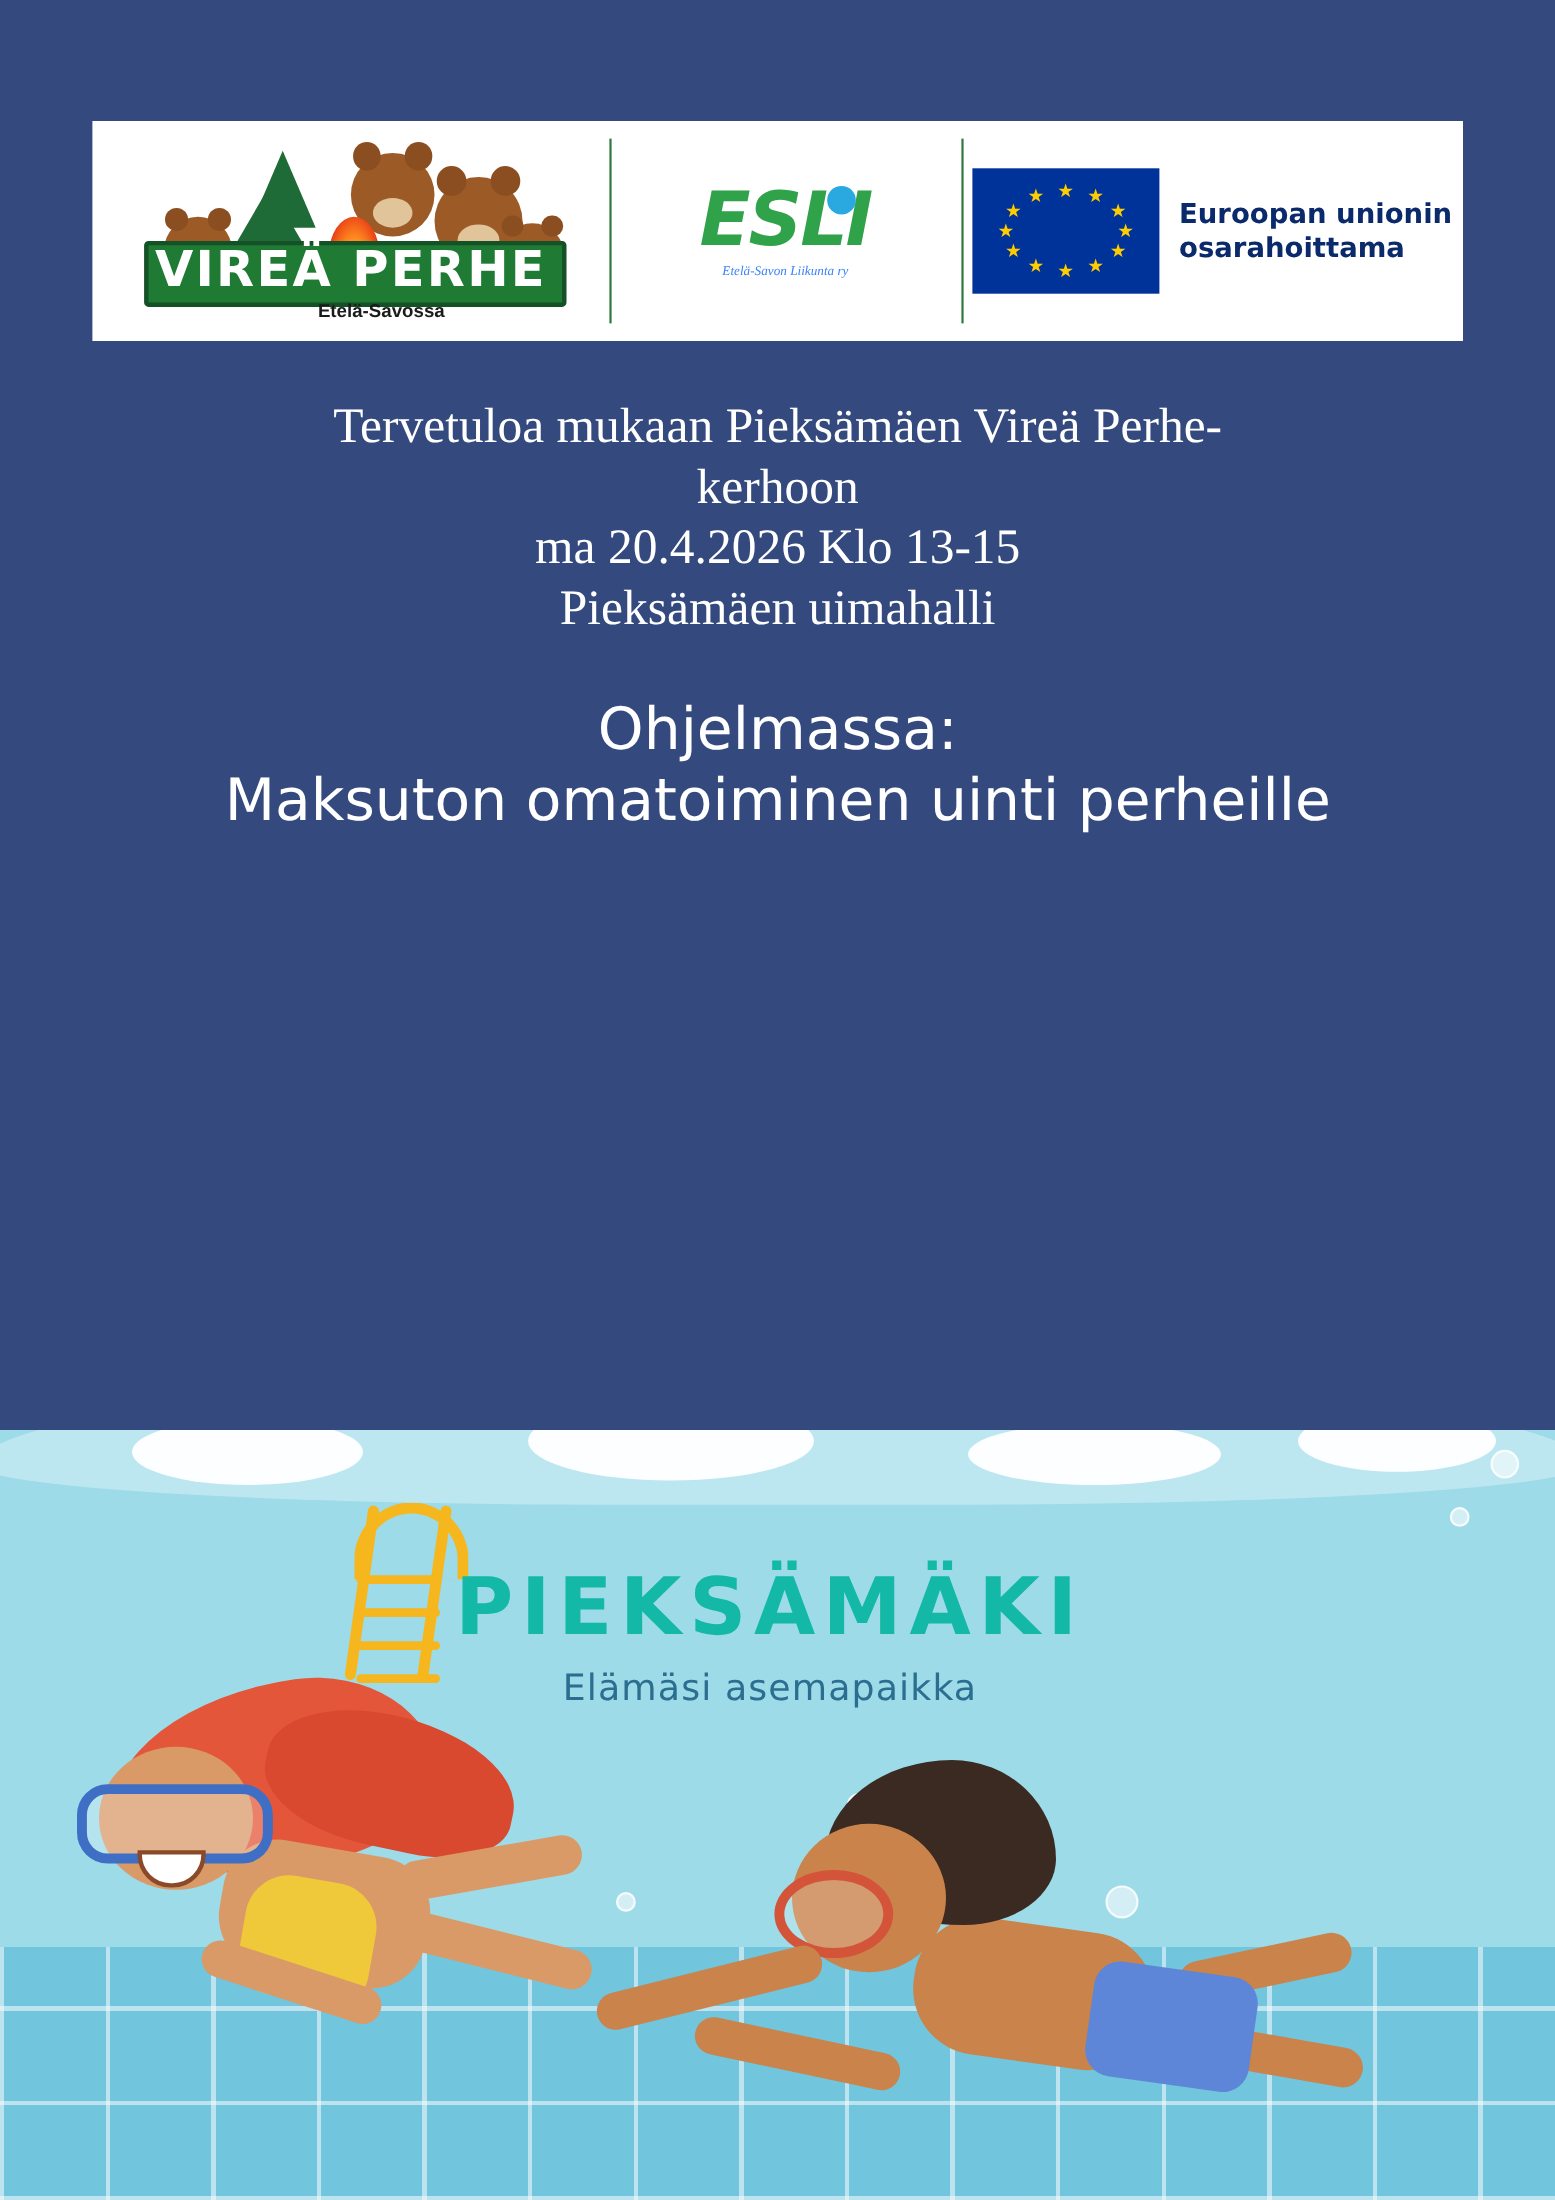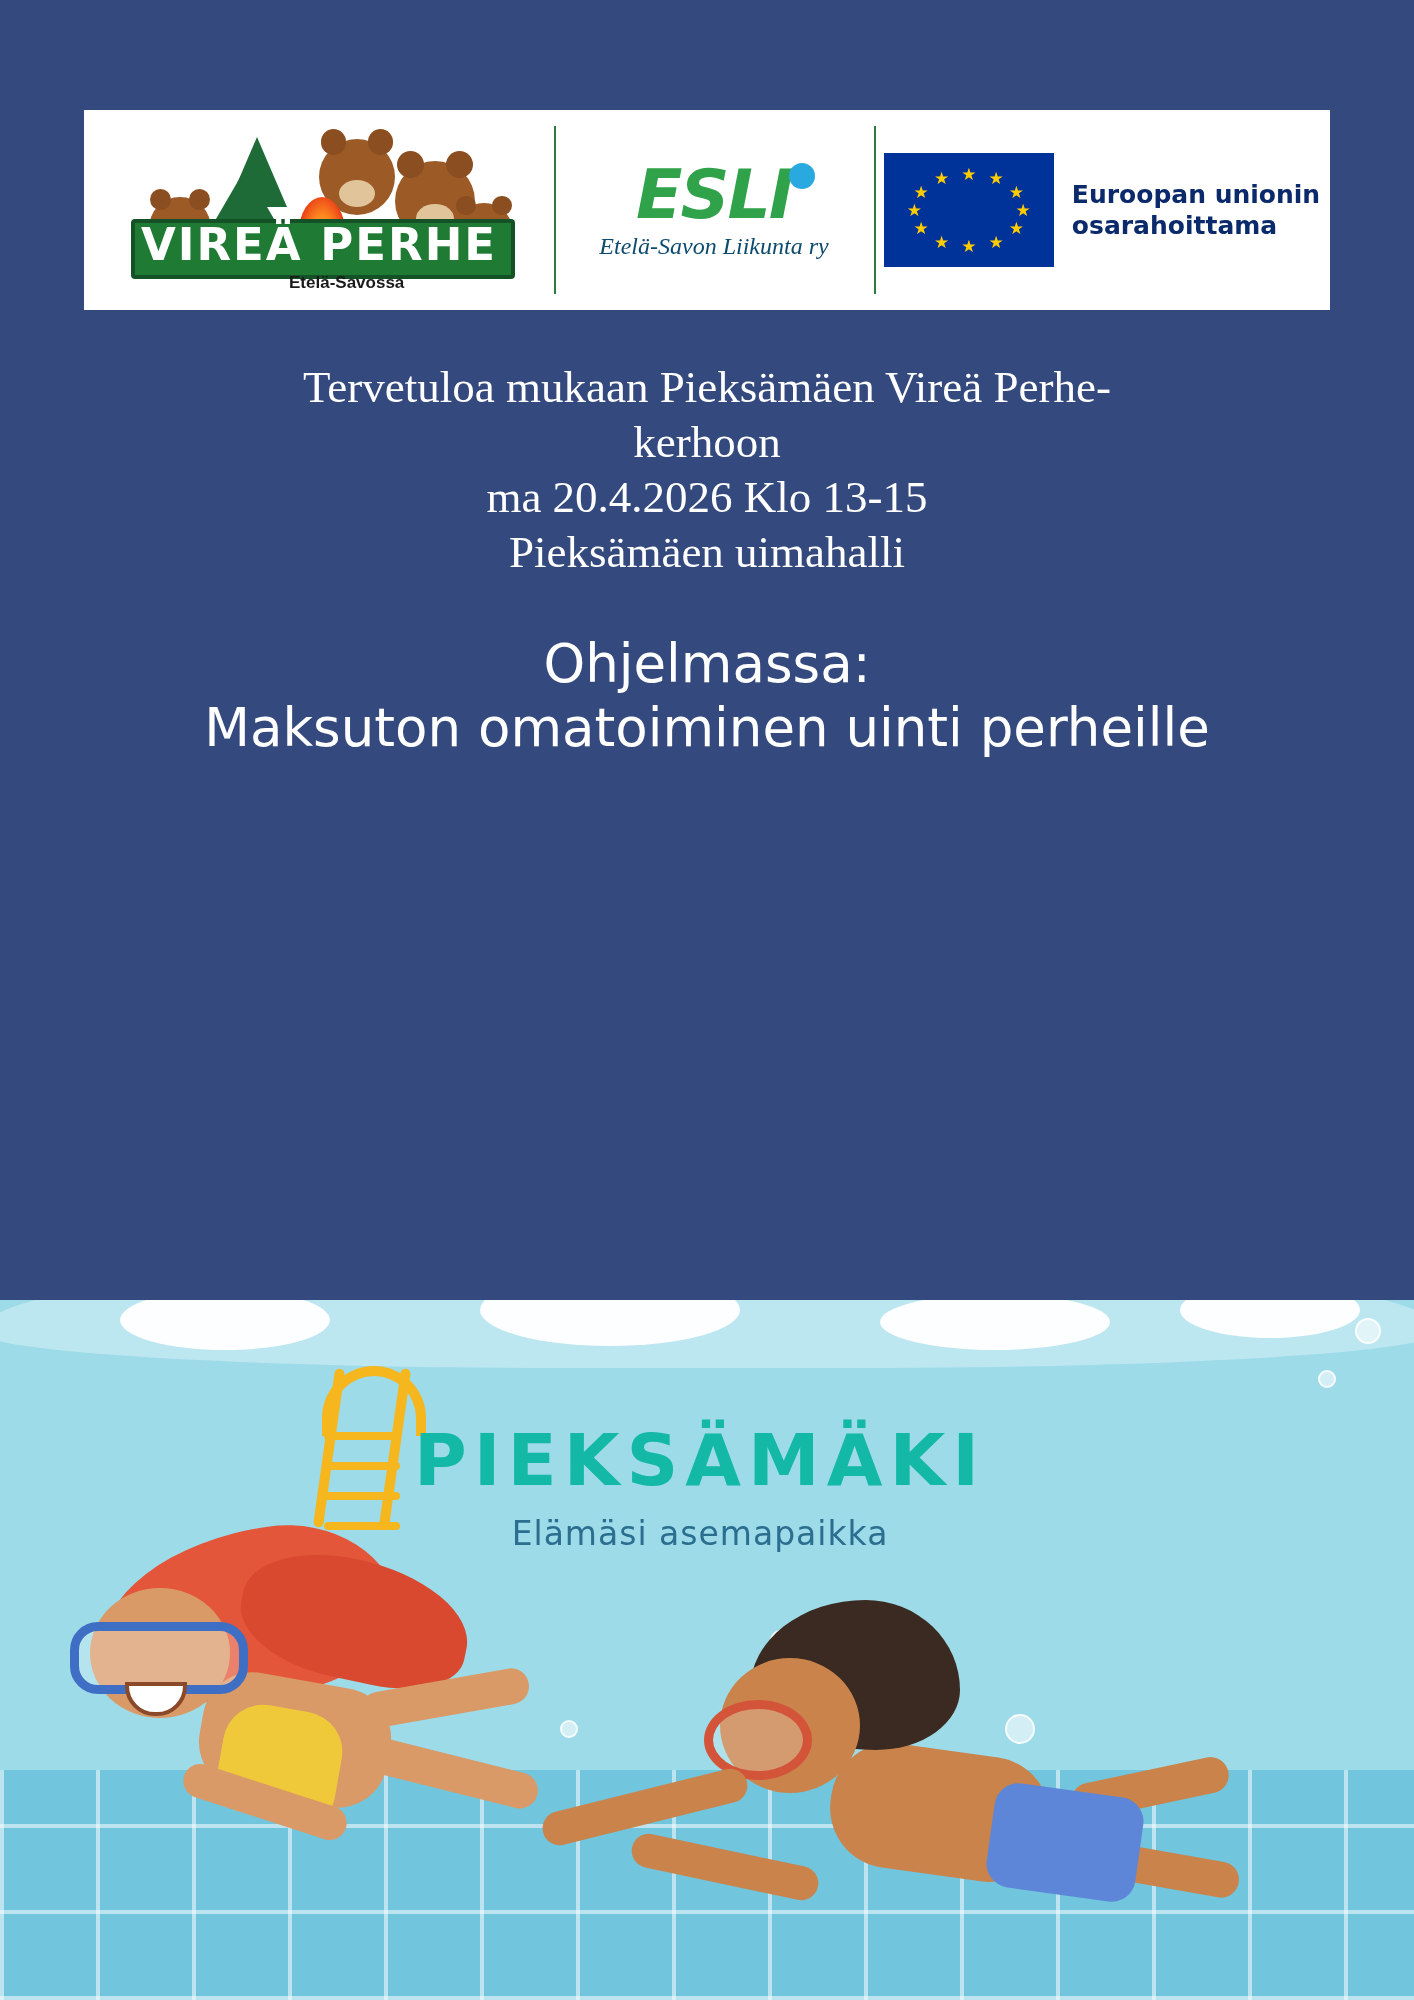--- a/index.html
+++ b/index.html
@@ -156,22 +156,22 @@
     right: 14px;
     top: 2px;
     width: 26px;
     height: 26px;
     background: #2aa8e0;
     border-radius: 50%;
   }
   .esli-sub {
     font-family: "Liberation Serif", serif;
     font-style: italic;
-    font-size: 24px;
-    color: #0c4a6e;
+    font-size: 12px;
+    color: #3b82f6;
     margin-top: 4px;
   }
 
   
   .eu-wrap {
     display: flex;
     align-items: center;
     gap: 18px;
   }
   .eu-flag {

